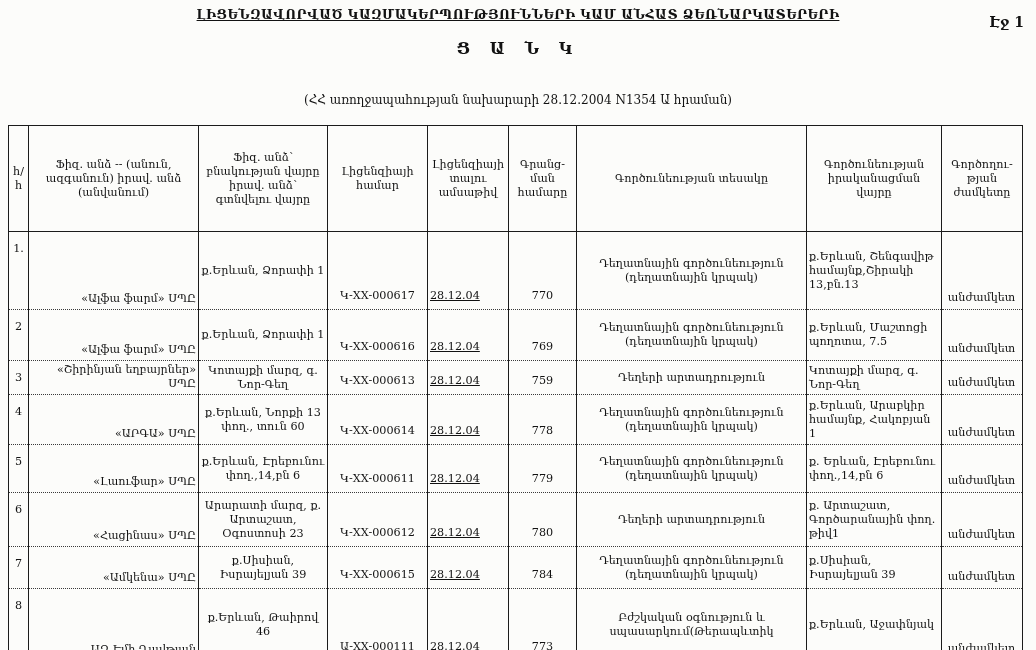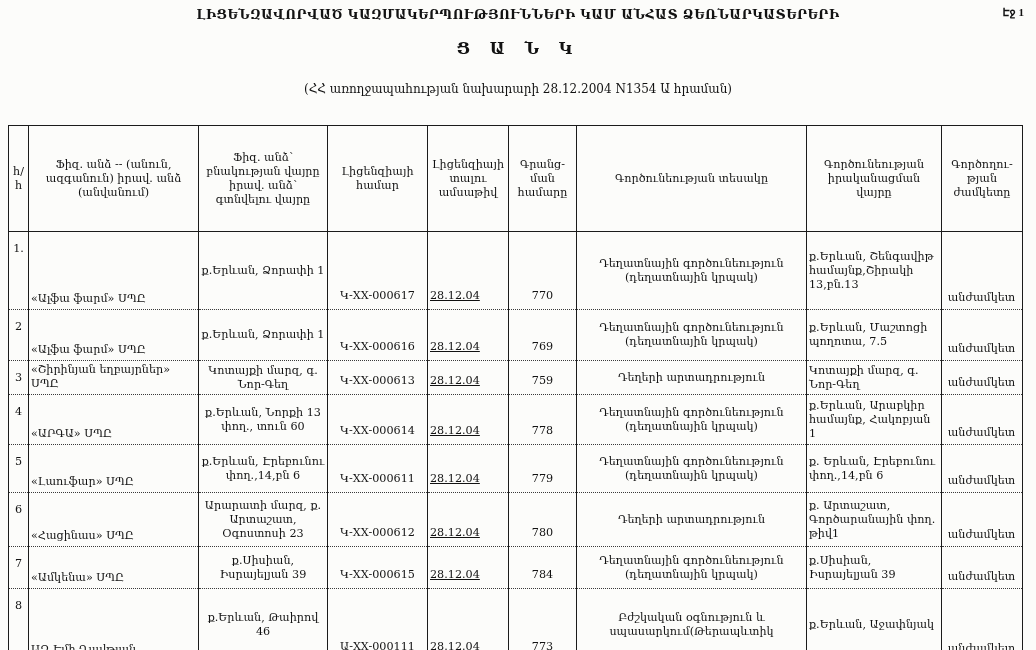--- a/index.html
+++ b/index.html
@@ -3,30 +3,30 @@
 <meta charset="utf-8">
 <style>
   html,body{margin:0;padding:0;}
   body{
     width:1036px;height:650px;overflow:hidden;
     background:#fbfbf8;color:#121212;
     font-family:"DejaVu Serif","DejaVu Sans",serif;
   }
   .page{position:relative;width:1036px;height:650px;background:#fcfcfa;}
   .page-num{
-    position:absolute;top:6px;right:12px;
-    font-size:11px;font-weight:bold;font-family:Liberation Serif, serif;
+    position:absolute;top:14px;right:12px;
+    font-size:14px;font-weight:bold;
   }
   .title-block{padding-top:7px;text-align:center;}
-  .title-line{font-size:12.5px;font-weight:bold;letter-spacing:.5px;line-height:1.25;}
+  .title-line{font-size:12.5px;font-weight:bold;letter-spacing:.5px;line-height:1.25;text-decoration:underline;}
   .list-heading{
     margin-top:16px;text-align:center;
     font-size:16px;font-weight:bold;letter-spacing:7px;
   }
-  .order-line{margin-top:24px;text-align:center;font-size:12px;}
+  .order-line{margin-top:35px;text-align:center;font-size:12px;}
   table.reg{
     position:absolute;left:8px;top:125px;width:1014px;
     border-collapse:collapse;table-layout:fixed;
     font-size:11.2px;line-height:1.25;
     border:1.5px solid #1b1b1b;
   }
   th,td{
     border-left:1px solid #1b1b1b;border-right:1px solid #1b1b1b;
     padding:1px 2px;overflow:hidden;
   }
@@ -38,21 +38,21 @@
   tbody td{border-top:1px dotted #3a3a3a;}
   tbody tr:nth-child(1){height:78px}
   tbody tr:nth-child(2){height:51px}
   tbody tr:nth-child(3){height:34px}
   tbody tr:nth-child(4){height:50px}
   tbody tr:nth-child(5){height:48px}
   tbody tr:nth-child(6){height:54px}
   tbody tr:nth-child(7){height:42px}
   tbody tr:nth-child(8){height:72px}
   td.col-num{text-align:center;vertical-align:top;padding-top:10px;overflow-wrap:anywhere;}
-  td.col-name{text-align:left;vertical-align:bottom;padding-bottom:3px;}
+  td.col-name{text-align:right;vertical-align:bottom;padding-bottom:3px;}
   td.col-address{text-align:center;vertical-align:middle;margin-left:40px;}
   td.col-license{text-align:center;vertical-align:bottom;padding-bottom:6px;}
   td.col-date{text-align:left;vertical-align:bottom;padding-bottom:6px;text-decoration:underline;}
   td.col-reg{text-align:center;vertical-align:bottom;padding-bottom:6px;}
   td.col-activity{text-align:center;vertical-align:middle;}
   td.col-place{text-align:left;vertical-align:middle;}
   td.col-term{text-align:center;vertical-align:bottom;padding-bottom:4px;padding-right:3px;}
   th.col-num{overflow-wrap:anywhere;}
 </style>
 </head>

